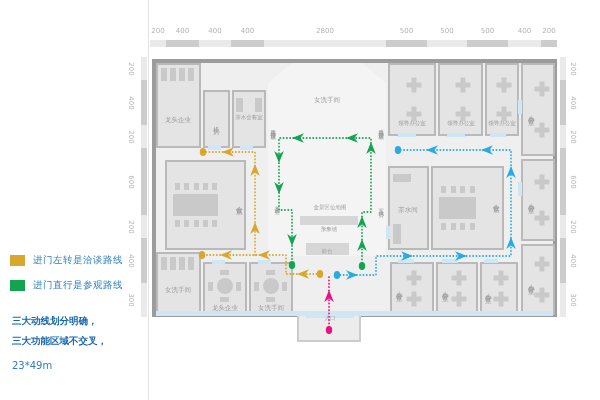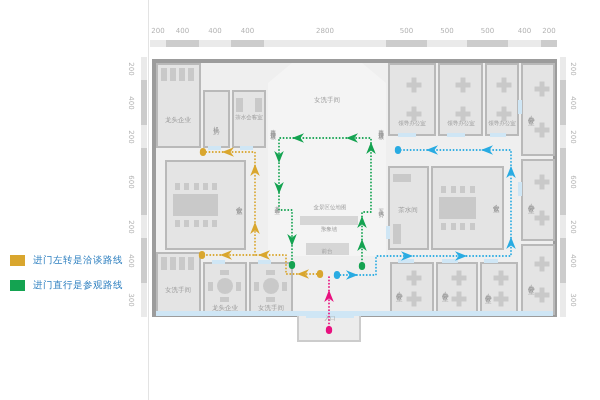--- a/index.html
+++ b/index.html
@@ -46,20 +46,23 @@
       <span class="swatch" style="background: rgb(217, 166, 46);"></span>
       <span class="legend-label">进门左转是洽谈路线</span>
     </div>
     <div class="legend-item">
       <span class="swatch" style="background: rgb(20, 163, 81);"></span>
       <span class="legend-label">进门直行是参观路线</span>
     </div>
   </div>
 
   <div class="notes">
+    <p>三大动线划分明确，</p>
+    <p>三大功能区域不交叉，</p>
+    <p class="dim">23*49m</p>
   </div>
 
   <div>
       <div class="ruler-seg" style="position: absolute; left: 150px; top: 40px; width: 16px; height: 7px; background: rgb(234, 234, 234);"></div>
       <div class="dim-label" style="position: absolute; left: 158px; top: 31px;">200</div>
       <div class="ruler-seg" style="position: absolute; left: 166px; top: 40px; width: 33px; height: 7px; background: rgb(204, 204, 204);"></div>
       <div class="dim-label" style="position: absolute; left: 182.5px; top: 31px;">400</div>
       <div class="ruler-seg" style="position: absolute; left: 199px; top: 40px; width: 32px; height: 7px; background: rgb(234, 234, 234);"></div>
       <div class="dim-label" style="position: absolute; left: 215px; top: 31px;">400</div>
       <div class="ruler-seg" style="position: absolute; left: 231px; top: 40px; width: 33px; height: 7px; background: rgb(204, 204, 204);"></div>

